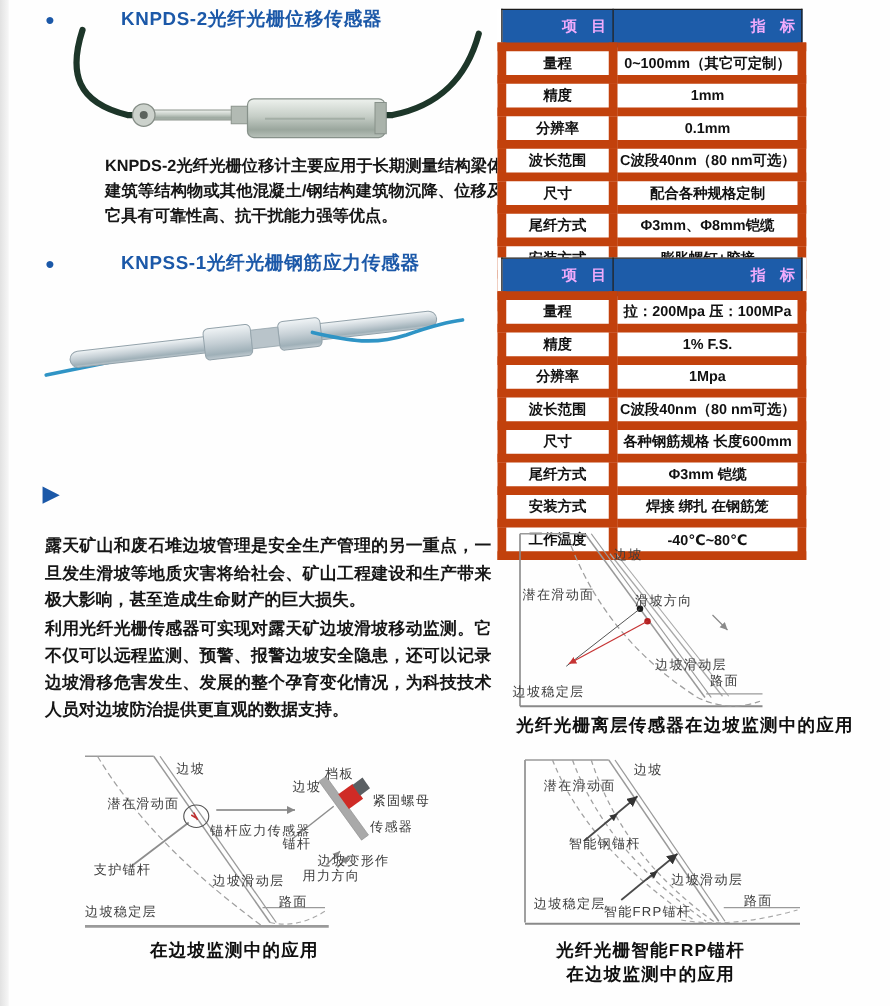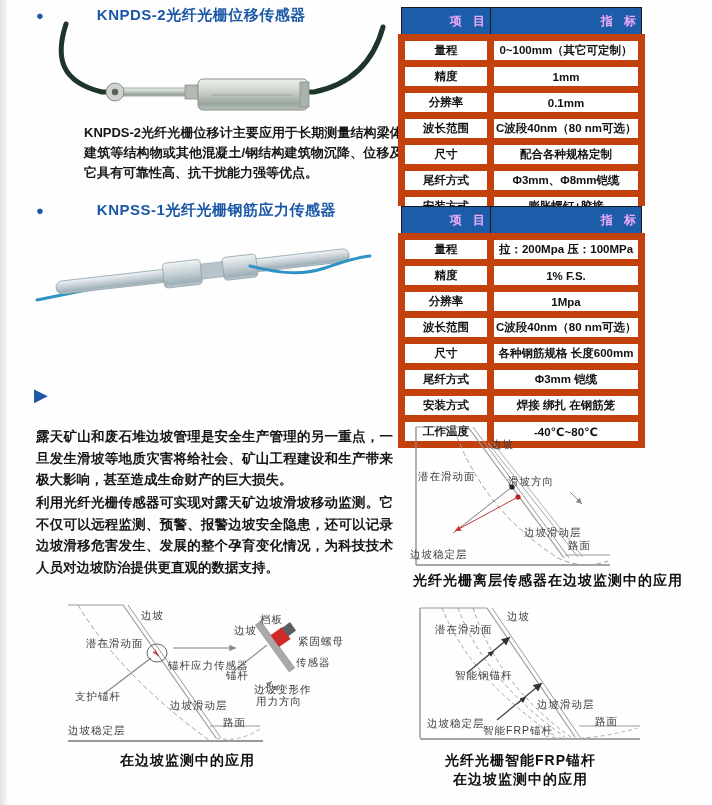--- a/index.html
+++ b/index.html
@@ -273,21 +273,21 @@
     <span class="lbl" style="left:55px; top:95px;">支护锚杆</span>
     <span class="lbl" style="left:150px; top:104px;">边坡滑动层</span>
     <span class="lbl" style="left:48px; top:129px;">边坡稳定层</span>
     <span class="lbl" style="left:203px; top:121px;">路面</span>
     <span class="lbl" style="left:240px; top:18px;">档板</span>
     <span class="lbl" style="left:214px; top:29px;">边坡</span>
     <span class="lbl" style="left:278px; top:40px;">紧固螺母</span>
     <span class="lbl" style="left:276px; top:61px;">传感器</span>
     <span class="lbl" style="left:206px; top:74px;">锚杆</span>
     <span class="lbl" style="left:234px; top:88px;">边坡变形作</span>
-    <span class="lbl" style="left:236px; top:100px;">用力方向</span>
+    <span class="lbl" style="left:222px; top:100px;">用力方向</span>
   </div>
   <div class="caption" style="left:55px; top:751px; width:265px;">
     <div>在边坡监测中的应用</div>
   </div>
 
   <div class="diagram" style="left:395px; top:593px; width:315px; height:152px;">
     <svg width="315" height="152" viewBox="0 0 315 152">
       <defs>
         <marker id="arrB" markerWidth="8" markerHeight="8" refX="6" refY="3" orient="auto">
           <path d="M0,0 L6,3 L0,6 z" fill="#333"></path>

